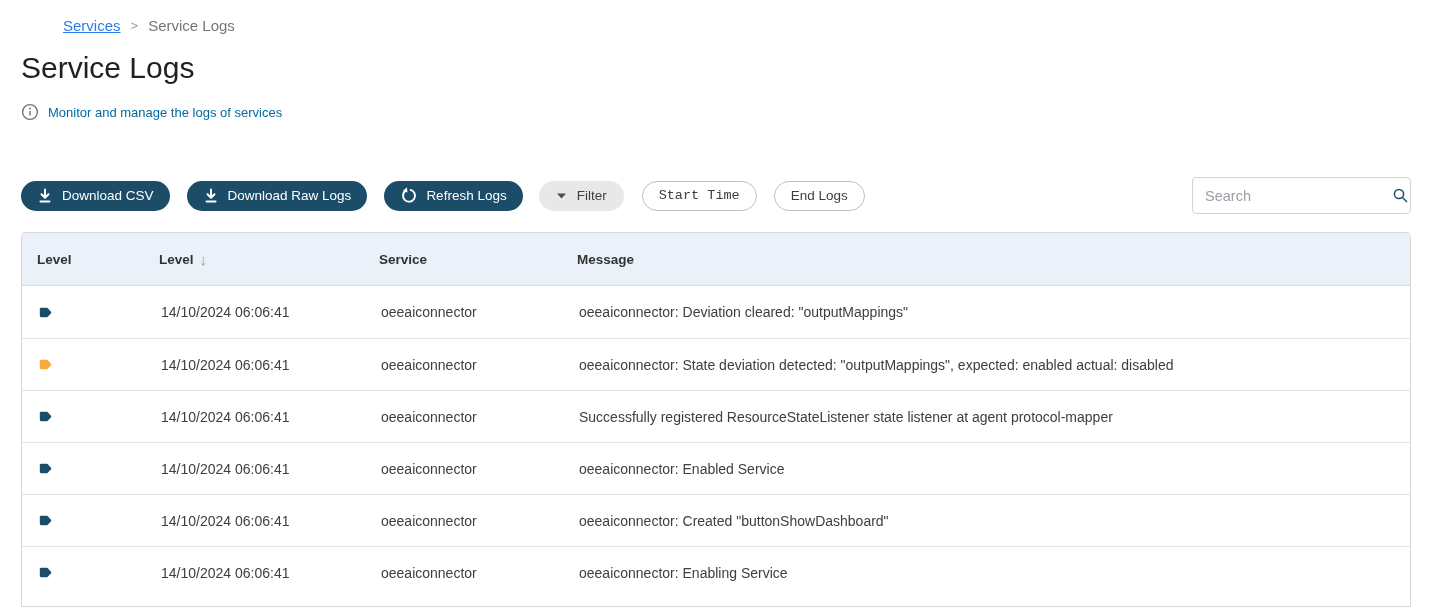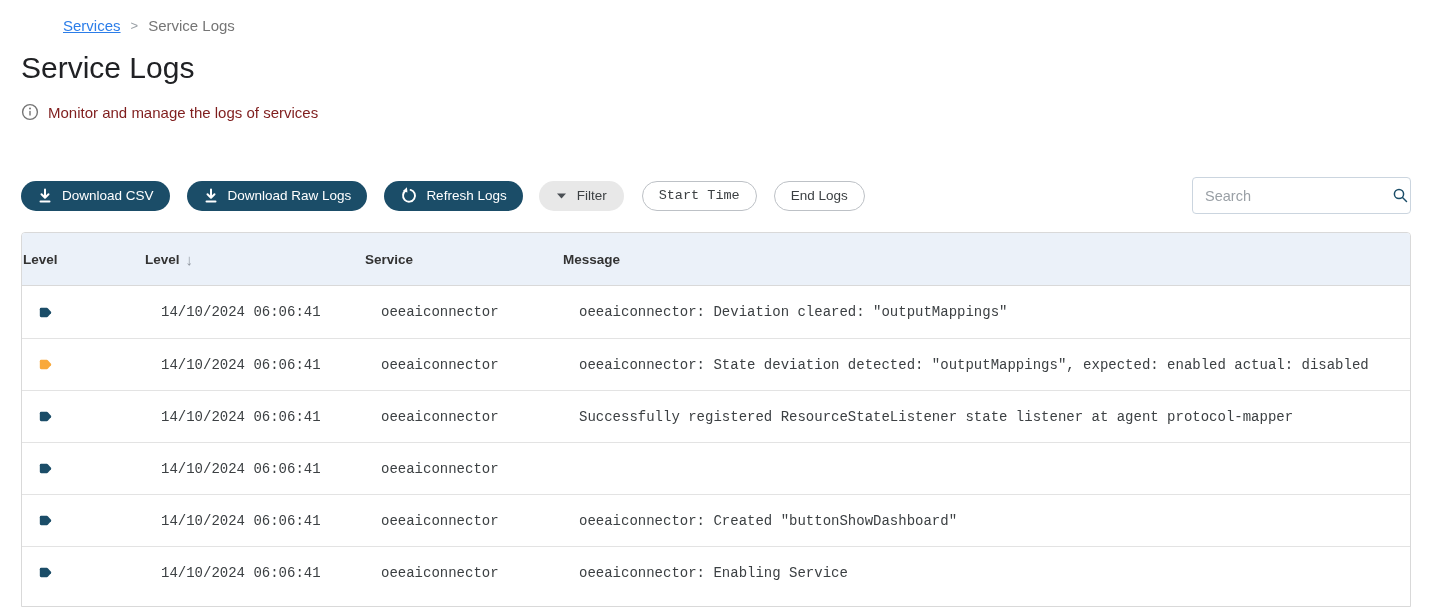--- a/index.html
+++ b/index.html
@@ -9,46 +9,46 @@
 
   
   .breadcrumb { display:flex; align-items:center; gap:10px; font-size:15px; height:18px; }
   .crumb-link { color:var(--link); text-decoration:underline; cursor:pointer;margin-left:42px; }
   .crumb-sep { color:#9aa0a6; font-size:13px; }
   .crumb-current { color:#757575; }
 
   
   .title { margin-top:14px; font-size:30px; line-height:40px; color:#202124; font-weight:400; }
   .subtitle-row { margin-top:14px; display:flex; align-items:center; gap:9px; height:20px; }
-  .subtitle { color:#7f1d1d; font-size:15px; }
+  .subtitle { color:#0369a1; font-size:13px; }
 
   
   .toolbar { margin-top:55px; display:flex; align-items:center; height:37px; }
   .btn { display:inline-flex; align-items:center; gap:9px; height:30px; border-radius:15px;
          padding:0 16px; font-size:13.5px; border:none; cursor:pointer; white-space:nowrap;
          font-family:inherit; }
   .btn-primary { background:var(--navy); color:#fff; font-weight:400; }
   .btn + .btn { margin-left:17px;justify-content:center; }
   .btn-filter { background:#e8e8e8; color:#3c4043; gap:10px; padding:0 17px; }
   .btn-outline { background:#fff; color:#3c4043; border:1px solid #bdc1c6; }
   .searchbox { margin-left:auto; width:219px; height:37px; border:1px solid #cbd5df; border-radius:4px;
                display:flex; align-items:center; padding:0 12px; background:#fff; }
   .searchbox input { border:none; outline:none; flex:1; font-size:14.5px; color:#3c4043;
                      font-family:inherit; background:transparent; }
   .searchbox input::placeholder { color:#9aa0a6; }
 
   
   .table { margin-top:18px; border:1px solid #d9d9d9; border-radius:4px 4px 0 0;
            height:calc(100% - 232px + 16px); overflow:hidden; }
-  .thead { display:grid; grid-template-columns:122px 220px 198px 1fr; padding-left:1px;
+  .thead { display:grid; grid-template-columns:122px 220px 198px 1fr; padding-left:15px;
            background:var(--headerbg); height:53px; align-items:center; border-bottom:1px solid #d9d9d9; }
   .th { font-size:13.5px; font-weight:700; color:#333; display:flex; align-items:center; gap:6px; }
   .sort-arrow { color:#9097a0; font-size:15px; font-weight:400; }
   .trow { display:grid; grid-template-columns:122px 220px 198px 1fr; padding-left:17px;
-          height:52px; align-items:center; background:#fff;font-family:Liberation Mono, monospace; }
+          height:52px; align-items:center; background:#fff; }
   .trow + .trow { border-top:1px solid #e3e3e3; }
   .cell { font-size:14px; color:#3c4043; white-space:nowrap; overflow:hidden; }
   .tag svg { display:block; }
 </style>
 </head>
 <body>
 
 <div class="page">
 
   <div class="breadcrumb">
@@ -163,20 +163,21 @@
           <div class="cell">14/10/2024 06:06:41</div>
           <div class="cell">oeeaiconnector</div>
           <div class="cell">Successfully registered ResourceStateListener state listener at agent protocol-mapper</div>
         </div>
         <div class="trow">
           <div class="cell tag"><span><svg width="13" height="11" viewBox="0 0 13 11">
                 <path d="M2.2 0.8 L7.8 0.8 Q8.4 0.8 8.8 1.2 L12 4.8 Q12.5 5.5 12 6.2 L8.8 9.8 Q8.4 10.2 7.8 10.2 L2.2 10.2 Q0.8 10.2 0.8 8.8 L0.8 2.2 Q0.8 0.8 2.2 0.8 Z" fill="#1b4d68"></path>
               </svg></span></div>
           <div class="cell">14/10/2024 06:06:41</div>
           <div class="cell">oeeaiconnector</div>
+          <div class="cell">oeeaiconnector: Enabled Service</div>
         </div>
         <div class="trow">
           <div class="cell tag"><span><svg width="13" height="11" viewBox="0 0 13 11">
                 <path d="M2.2 0.8 L7.8 0.8 Q8.4 0.8 8.8 1.2 L12 4.8 Q12.5 5.5 12 6.2 L8.8 9.8 Q8.4 10.2 7.8 10.2 L2.2 10.2 Q0.8 10.2 0.8 8.8 L0.8 2.2 Q0.8 0.8 2.2 0.8 Z" fill="#1b4d68"></path>
               </svg></span></div>
           <div class="cell">14/10/2024 06:06:41</div>
           <div class="cell">oeeaiconnector</div>
           <div class="cell">oeeaiconnector: Created "buttonShowDashboard"</div>
         </div>
         <div class="trow">

